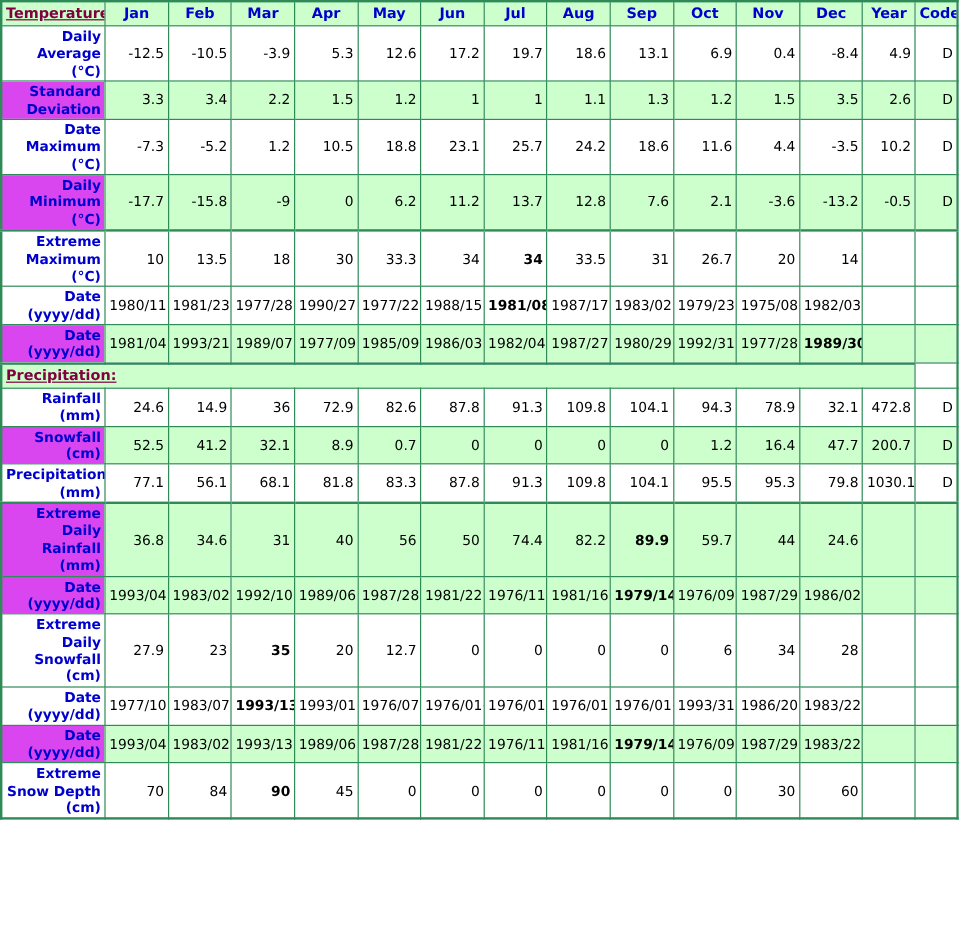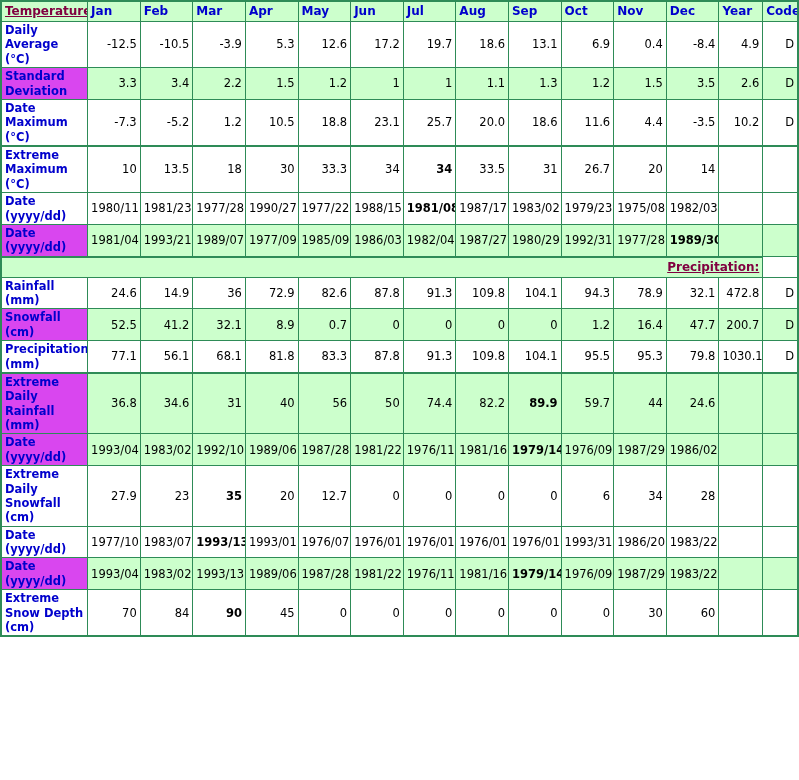--- a/index.html
+++ b/index.html
@@ -32,47 +32,47 @@
   col.c-label { width: 79px; }
   col.c-mon   { width: 48px; }
   col.c-year  { width: 40px; }
   col.c-code  { width: 32px; }
 
   
   tr.head td {
     background: #ccffcc;
     color: #0000cc;
     font-weight: bold;
-    text-align: left;
+    text-align: center;
     font-size: 12px;
     padding-top: 2px;
     padding-bottom: 2px;
   }
   tr.head td.sect {
     color: #800040;
     text-align: left;
     text-decoration: underline;
     padding-left: 3px;
   }
   
   tr.section td {
     background: #ccffcc;
     color: #800040;
     font-weight: bold;
     text-decoration: underline;
-    text-align: right;
+    text-align: left;
     font-size: 12px;
     border-top: 2px solid #2e8b57;
     padding: 2px 3px;
   }
   
   td.rlabel {
     color: #0000cc;
     font-weight: bold;
-    text-align: left;
+    text-align: right;
     font-size: 12px;
     padding-left: 3px;
   }
   
   td.val {
     text-align: right;
     color: #000000;
     background: #ffffff;
     padding-right: 4px;
     white-space: nowrap;
@@ -166,26 +166,43 @@
       </tr>
       <tr class="plain">
         <td class="rlabel">Date Maximum (°C)</td>
         <td class="val">-7.3</td>
         <td class="val">-5.2</td>
         <td class="val">1.2</td>
         <td class="val">10.5</td>
         <td class="val">18.8</td>
         <td class="val">23.1</td>
         <td class="val">25.7</td>
-        <td class="val">20.0</td>
+        <td class="val">24.2</td>
         <td class="val">18.6</td>
         <td class="val">11.6</td>
         <td class="val">4.4</td>
         <td class="val">-3.5</td>
         <td class="val">10.2</td>
+        <td class="code">D</td>
+      </tr>
+      <tr class="shade">
+        <td class="rlabel">Daily Minimum (°C)</td>
+        <td class="val">-17.7</td>
+        <td class="val">-15.8</td>
+        <td class="val">-9</td>
+        <td class="val">0</td>
+        <td class="val">6.2</td>
+        <td class="val">11.2</td>
+        <td class="val">13.7</td>
+        <td class="val">12.8</td>
+        <td class="val">7.6</td>
+        <td class="val">2.1</td>
+        <td class="val">-3.6</td>
+        <td class="val">-13.2</td>
+        <td class="val">-0.5</td>
         <td class="code">D</td>
       </tr>
       <tr class="plain topsep">
         <td class="rlabel">Extreme Maximum (°C)</td>
         <td class="val">10</td>
         <td class="val">13.5</td>
         <td class="val">18</td>
         <td class="val">30</td>
         <td class="val">33.3</td>
         <td class="val">34</td>

